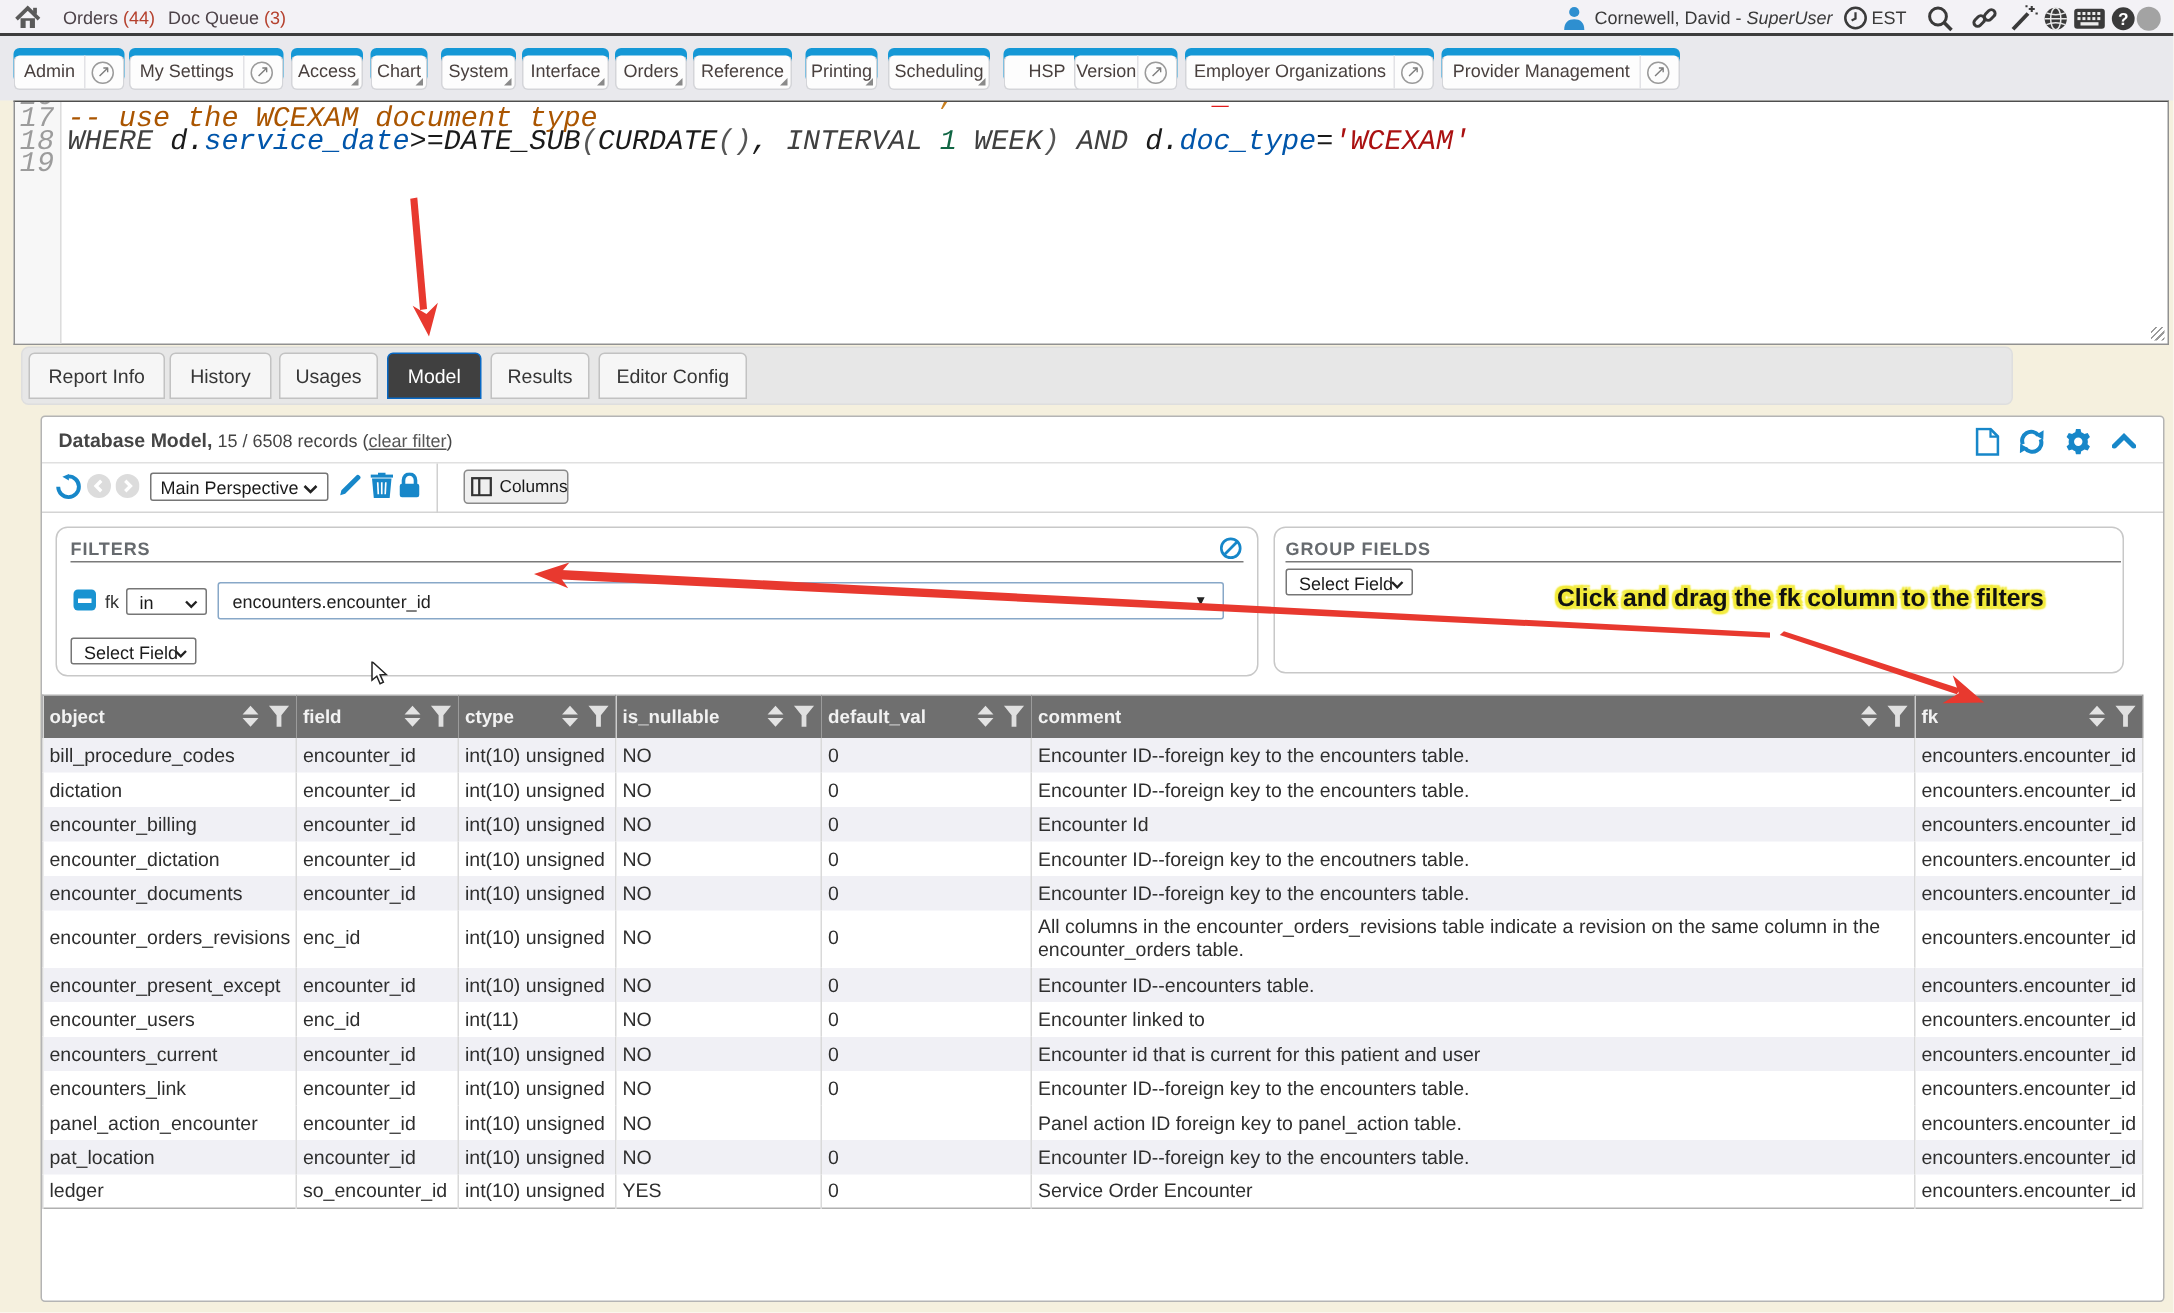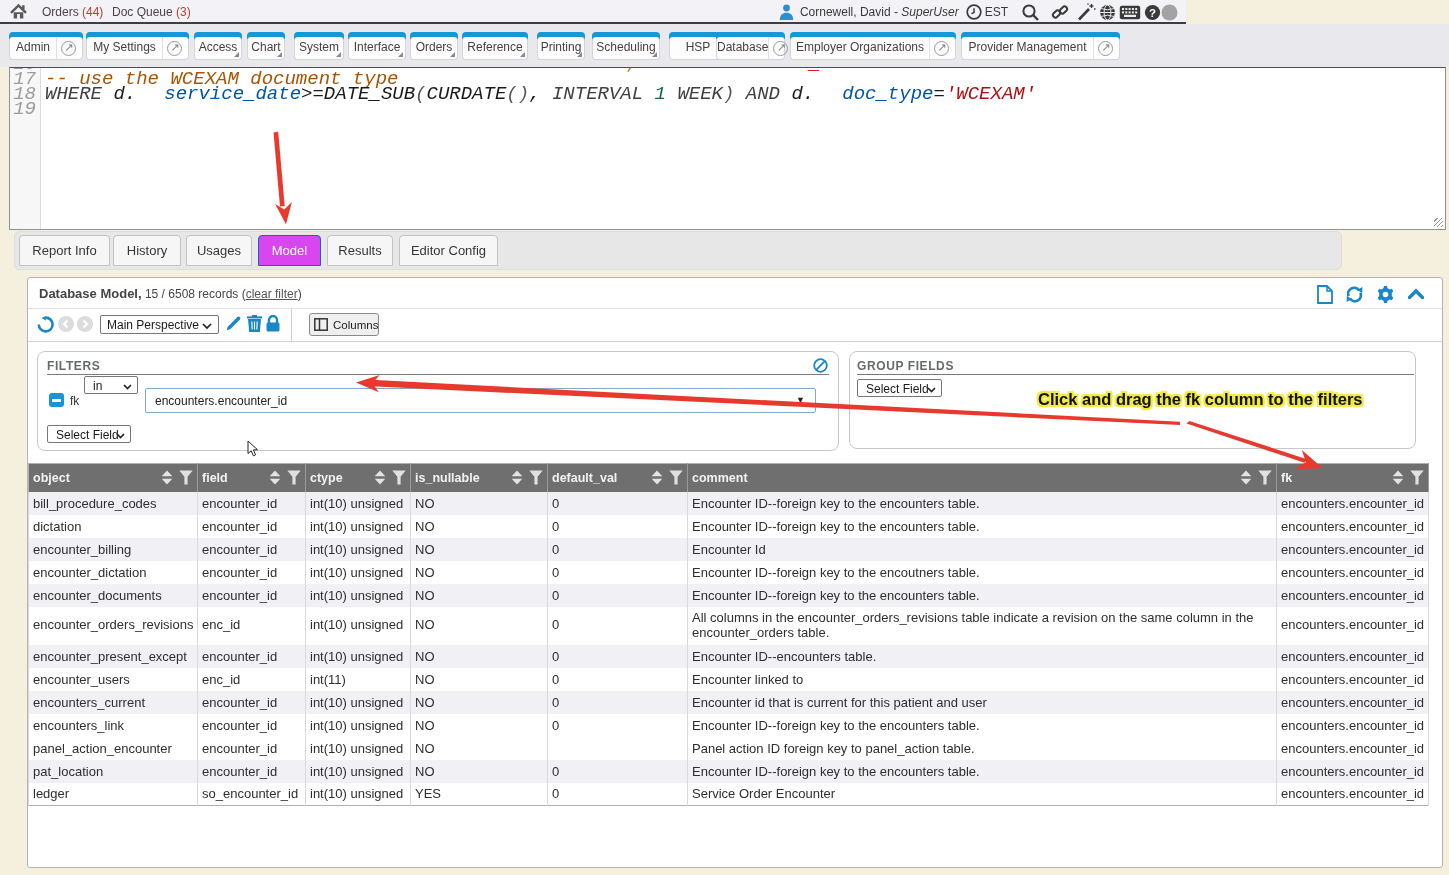--- a/index.html
+++ b/index.html
@@ -1,21 +1,21 @@
 <!DOCTYPE html>
 <html><head>
 <meta charset="utf-8">
 <style>
 * { margin:0; padding:0; box-sizing:border-box; }
 html,body { width:1449px; height:875px; overflow:hidden; }
 body { font-family:"Liberation Sans",sans-serif; background:#f5f0de; position:relative; }
 .abs { position:absolute; }
 
 
-#topbar { position:absolute; left:0; top:0; width:1186px; height:24px; background:#f3f2f6; border-bottom:2px solid #3d3d3d; font-size:12px; color:#4c4248; }
+#topbar { position:absolute; left:0; top:0; width:1449px; height:24px; background:#f3f2f6; border-bottom:2px solid #3d3d3d; font-size:12px; color:#4c4248; }
 #topbar .crumb { position:absolute; top:5px; }
 #topbar .num { color:#b5412e; }
 #userarea { position:absolute; right:8px; top:2px; height:20px; display:flex; align-items:center; gap:0; color:#3a3a3a; font-size:12px; }
 
 
 #menubar { position:absolute; left:0; top:24px; width:1449px; height:43px; background:#e9e9ed; }
 .mtab { position:absolute; top:13px; height:23px; background:#fdfdfd; border:1px solid #d4d5d9; border-top:none; border-radius:4px; box-shadow:0 -5px 0 0 #1598d6; font-size:12px; color:#49403e; display:flex; }
 .mtab .lbl { flex:1; text-align:center; line-height:21px; white-space:nowrap; }
 .mtab.drop:after { content:""; position:absolute; right:2px; bottom:2px; width:0; height:0; border-left:5px solid transparent; border-bottom:5px solid #8a8a8a; }
 .mtab .iconcell { display:inline-block; width:26px; height:22px; border-left:1px solid #e2e2e6; vertical-align:top; position:relative; }
@@ -24,31 +24,31 @@
 
 
 #editor { position:absolute; left:9px; top:67px; width:1437px; height:163px; background:#ffffff; border:1px solid #919191; border-top-color:#4e4e4e; overflow:hidden; }
 #gutter { position:absolute; left:0; top:0; width:31px; height:161px; background:#f7f7f7; border-right:1px solid #dcdcdc; }
 #gutter pre, #code pre { font-family:"Liberation Mono",monospace; font-size:19px; line-height:15px;font-style:italic; }
 #gutter pre { position:absolute; top:-11px; right:4px; text-align:right; color:#9c9c9c; }
 #code { position:absolute; left:32px; top:0; right:0; height:161px; overflow:hidden; }
 #code pre { position:absolute; top:-11px; left:3px; color:#1a1a1a; }
 .cm-com { color:#aa5500; }
 .cm-kw { color:#404040; }
-.cm-fld { color:#0055aa;margin-left:28px; }
+.cm-fld { color:#0055aa; }
 .cm-num { color:#116644; }
 .cm-str { color:#aa1111; }
 .cm-brk { color:#555555; }
 #resize-handle { position:absolute; right:2px; bottom:2px; width:9px; height:9px; background:
  repeating-linear-gradient(135deg, transparent 0 2px, #9a9a9a 2px 3px); }
 
 
 #tabstrip { position:absolute; left:14px; top:231px; width:1328px; height:39px; background:#e7e7e7; border:1px solid #dedede; border-radius:5px; }
 .ltab { position:absolute; top:3px; height:31px; background:#f6f6f6; border:1px solid #c2c2c2; border-radius:4px 4px 0 0; font-size:13px; color:#363636; text-align:center; line-height:29px; }
-.ltab.active { background:#d946ef; border-color:#0868c4; color:#ffffff; }
+.ltab.active { background:#404040; border-color:#0868c4; color:#ffffff; }
 
 
 #panel { position:absolute; left:27px; top:277px; width:1416px; height:591px; background:#ffffff; border:1px solid #b4b4b4; border-radius:3px; }
 #panel-head { position:absolute; left:0; top:0; width:100%; height:31px; border-bottom:1px solid #e0e0e0; font-size:12px; color:#454545; }
 #panel-head .title { position:absolute; left:11px; top:8px; }
 #panel-head .title b { font-size:13px; }
 #toolbar { position:absolute; left:0; top:31px; width:100%; height:33px; border-bottom:1px solid #d4d4d4; }
 
 
 #filtersbox { position:absolute; left:9px; top:73px; width:802px; height:100px; border:1px solid #c8c8c8; border-radius:8px; }
@@ -185,21 +185,21 @@
     <div class="mtab drop" style="left:537px;width:48px">
       <span class="lbl">Printing</span>
     </div>
     <div class="mtab drop" style="left:592px;width:68px">
       <span class="lbl">Scheduling</span>
     </div>
     <div class="mtab drop" style="left:669px;width:58px">
       <span class="lbl">HSP</span>
     </div>
     <div class="mtab" style="left:716px;width:69px">
-      <span class="lbl">Database</span>
+      <span class="lbl">Version</span>
       <span class="iconcell">
         <span class="circ-arrow"></span>
       </span>
     </div>
     <div class="mtab" style="left:790px;width:166px">
       <span class="lbl">Employer Organizations</span>
       <span class="iconcell">
         <span class="circ-arrow"></span>
       </span>
     </div>
@@ -308,21 +308,21 @@
     <div class="labelline" style="left:9px;top:22px;width:782px"></div>
     <svg class="abs" style="left:775px;top:6px" width="15" height="15" viewBox="0 0 15 15">
         <circle cx="7.5" cy="7.5" r="6.3" fill="none" stroke="#1787c9" stroke-width="1.8"></circle>
         <line x1="3.2" y1="11.8" x2="11.8" y2="3.2" stroke="#1787c9" stroke-width="1.8"></line>
       </svg>
 
     <div class="abs" style="left:11px;top:41px;width:15px;height:14px;background:#1993d1;border-radius:3px">
         <div style="position:absolute;left:3px;top:5.5px;width:9px;height:3px;background:#fff"></div>
       </div>
     <span class="abs" style="left:32px;top:42px;font-size:12px;color:#333">fk</span>
-    <div class="sel abs" style="left:46px;top:24px;width:54px;height:18px">
+    <div class="sel abs" style="left:46px;top:40px;width:54px;height:18px">
         <span class="abs" style="left:8px;top:1.5px">in</span>
         <svg class="abs" style="right:5px;top:7px" width="9" height="6" viewBox="0 0 9 6">
           <path d="M1 1 L4.5 4.5 L8 1" fill="none" stroke="#222" stroke-width="1.6"></path>
         </svg>
       </div>
     <div class="abs" style="left:107px;top:36px;width:671px;height:25px;border:1px solid #88a8c8;border-radius:2px;background:#fff">
       <span class="abs" style="left:9px;top:5px;font-size:12px;color:#222">encounters.encounter_id</span>
       <span class="abs" style="right:10px;top:6px;font-size:9px;color:#222">▼</span>
     </div>
     <div class="sel abs" style="left:9px;top:73px;width:84px;height:18px">

